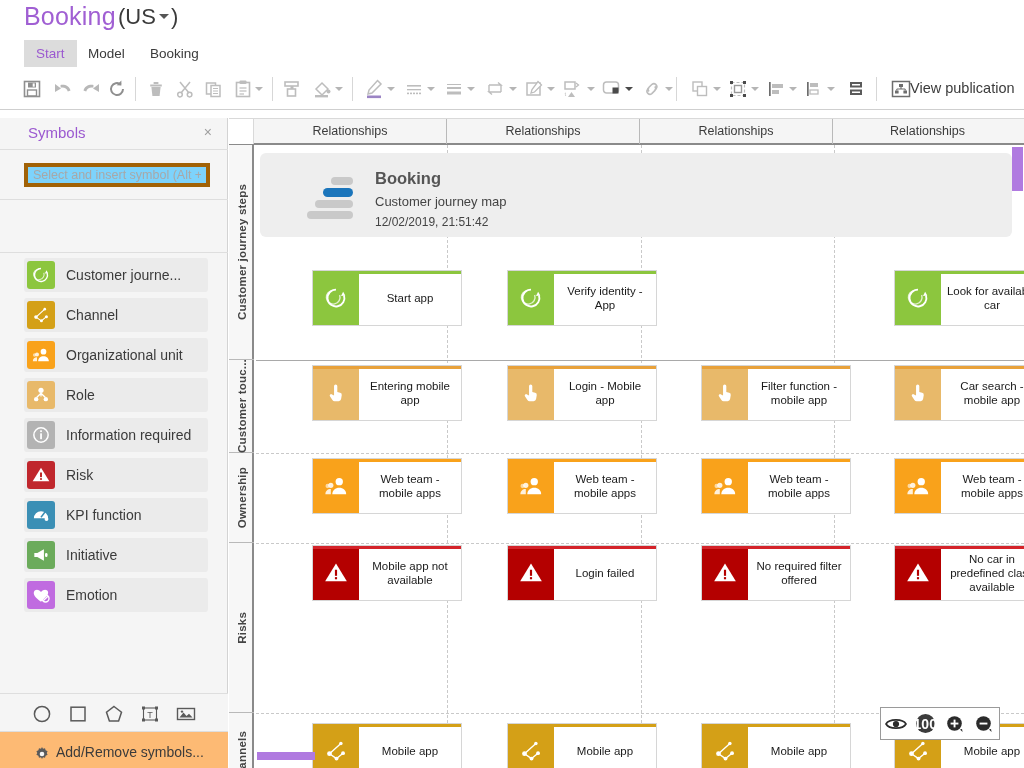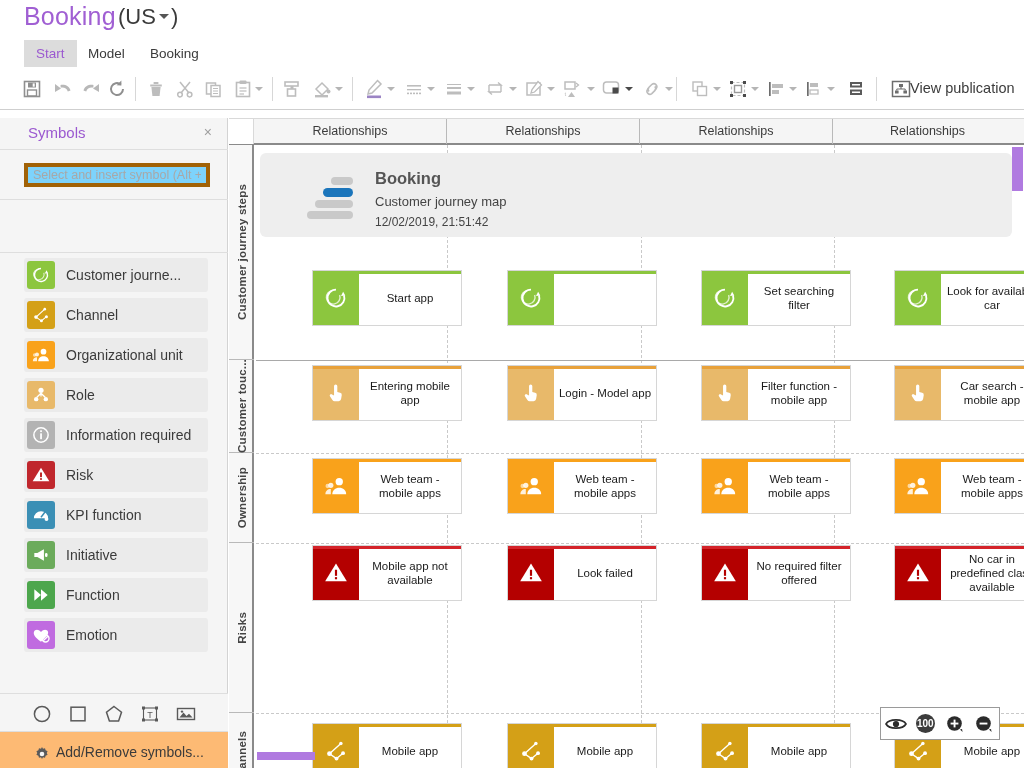--- a/index.html
+++ b/index.html
@@ -259,21 +259,21 @@
     position: absolute; right: 24px; bottom: 28px; width: 120px; height: 33px;
     background: #ffffff; border: 1px solid #9a9a9a;
     display: flex; align-items: center; justify-content: space-around;
   }
   .zb {
     width: 24px; height: 24px; cursor: pointer;
     display: flex; align-items: center; justify-content: center;
   }
   .zb-100 {
     width: 19px; height: 19px; border-radius: 50%; background: #3c3c3c;
-    color: #fff; font-size: 10px; font-weight: bold;
+    color: #fff; font-size: 14px; font-weight: bold;
     display: flex; align-items: center; justify-content: center;
   }
 </style>
 </head>
 <body>
 
 <div id="titlebar">
   <div id="model-title">Booking</div>
   <div id="locale-wrap">
     <span class="paren">(</span><span>US</span><span id="locale-caret"></span><span class="paren">)</span>
@@ -626,29 +626,20 @@
         <div class="sym-label">KPI function</div>
       </div>
       <div class="sym-item">
         <div class="sym-icon" style="background: rgb(107, 171, 91);">
           <svg width="20" height="20" viewBox="0 0 24 24">
             <path d="M4 9.6 h3.6 L15.5 5 v14 L7.6 14.4 H4 z" fill="#fff"></path>
             <rect x="16.8" y="9.6" width="3" height="4.8" rx="1.4" fill="#fff"></rect>
           </svg>
         </div>
         <div class="sym-label">Initiative</div>
-      </div>
-      <div class="sym-item">
-        <div class="sym-icon" style="background: rgb(76, 166, 76);">
-          <svg width="20" height="20" viewBox="0 0 24 24">
-            <path d="M4 5 L12 12 L4 19 Z" fill="#fff"></path>
-            <path d="M12 5 L20 12 L12 19 Z" fill="#fff"></path>
-          </svg>
-        </div>
-        <div class="sym-label">Function</div>
       </div>
       <div class="sym-item">
         <div class="sym-icon" style="background: rgb(192, 107, 224);">
           <svg width="20" height="20" viewBox="0 0 24 24">
             <path d="M12 20 C5 15 2.4 11.2 3.6 8 C4.8 5 9 4.6 12 8.4 C15 4.6 19.2 5 20.4 8 C21.1 10 20 12.4 17 15" fill="#fff"></path>
             <circle cx="17.4" cy="16.2" r="4.2" fill="none" stroke="#fff" stroke-width="1.7"></circle>
             <line x1="14.6" y1="19" x2="20.2" y2="13.4" stroke="#fff" stroke-width="1.7"></line>
           </svg>
         </div>
         <div class="sym-label">Emotion</div>
@@ -768,60 +759,50 @@
       </div>
       <div class="card topbar" style="left: 251px; top: 125px;">
         <div style="position: absolute; left: 0px; top: 0px; width: 150px; height: 3px; background: rgb(140, 198, 62);"></div>
         <div class="ci" style="background: rgb(140, 198, 62);">
           <svg width="26" height="26" viewBox="0 0 24 24">
             <path d="M12 4.2 a7.8 7.8 0 1 0 7.4 5.4" fill="none" stroke="#fff" stroke-width="1.7"></path>
             <path d="M9.4 5 a6.3 6.3 0 1 0 6 4.3" fill="none" stroke="#fff" stroke-width="1.3" opacity=".75"></path>
             <path d="M18.6 6.2 l2 3.6 l-4 0.3 z" fill="#fff"></path>
           </svg>
         </div>
-      </div>
-      <div class="card topbar" style="left: 445px; top: 125px;">
+        <div class="cl">Verify identity - App</div>
+      </div>
+      <div class="card topbar" style="left: 638px; top: 125px;">
         <div style="position: absolute; left: 0px; top: 0px; width: 150px; height: 3px; background: rgb(140, 198, 62);"></div>
         <div class="ci" style="background: rgb(140, 198, 62);">
           <svg width="26" height="26" viewBox="0 0 24 24">
             <path d="M12 4.2 a7.8 7.8 0 1 0 7.4 5.4" fill="none" stroke="#fff" stroke-width="1.7"></path>
             <path d="M9.4 5 a6.3 6.3 0 1 0 6 4.3" fill="none" stroke="#fff" stroke-width="1.3" opacity=".75"></path>
             <path d="M18.6 6.2 l2 3.6 l-4 0.3 z" fill="#fff"></path>
           </svg>
         </div>
-        <div class="cl">Set searching filter</div>
-      </div>
-      <div class="card topbar" style="left: 638px; top: 125px;">
-        <div style="position: absolute; left: 0px; top: 0px; width: 150px; height: 3px; background: rgb(140, 198, 62);"></div>
-        <div class="ci" style="background: rgb(140, 198, 62);">
-          <svg width="26" height="26" viewBox="0 0 24 24">
-            <path d="M12 4.2 a7.8 7.8 0 1 0 7.4 5.4" fill="none" stroke="#fff" stroke-width="1.7"></path>
-            <path d="M9.4 5 a6.3 6.3 0 1 0 6 4.3" fill="none" stroke="#fff" stroke-width="1.3" opacity=".75"></path>
-            <path d="M18.6 6.2 l2 3.6 l-4 0.3 z" fill="#fff"></path>
-          </svg>
-        </div>
         <div class="cl">Look for available car</div>
       </div>
       <div class="card topbar" style="left: 56px; top: 220px;">
         <div style="position: absolute; left: 0px; top: 0px; width: 150px; height: 3px; background: rgb(232, 161, 58);"></div>
         <div class="ci" style="background: rgb(232, 185, 106);">
           <svg width="26" height="26" viewBox="0 0 24 24">
             <path d="M10.2 14.2 V5.6 a1.5 1.5 0 0 1 3 0 v5.4 l2.6 0.7 a2 2 0 0 1 1.5 2.3 l-0.6 3.6 a2.4 2.4 0 0 1 -2.4 2 h-3.6 a2.4 2.4 0 0 1 -2 -1.1 l-2.3 -3.5 a1.3 1.3 0 0 1 1.9 -1.7 z" fill="#fff"></path>
           </svg>
         </div>
         <div class="cl">Entering mobile app</div>
       </div>
       <div class="card topbar" style="left: 251px; top: 220px;">
         <div style="position: absolute; left: 0px; top: 0px; width: 150px; height: 3px; background: rgb(232, 161, 58);"></div>
         <div class="ci" style="background: rgb(232, 185, 106);">
           <svg width="26" height="26" viewBox="0 0 24 24">
             <path d="M10.2 14.2 V5.6 a1.5 1.5 0 0 1 3 0 v5.4 l2.6 0.7 a2 2 0 0 1 1.5 2.3 l-0.6 3.6 a2.4 2.4 0 0 1 -2.4 2 h-3.6 a2.4 2.4 0 0 1 -2 -1.1 l-2.3 -3.5 a1.3 1.3 0 0 1 1.9 -1.7 z" fill="#fff"></path>
           </svg>
         </div>
-        <div class="cl">Login - Model app</div>
+        <div class="cl">Login - Mobile app</div>
       </div>
       <div class="card topbar" style="left: 445px; top: 220px;">
         <div style="position: absolute; left: 0px; top: 0px; width: 150px; height: 3px; background: rgb(232, 161, 58);"></div>
         <div class="ci" style="background: rgb(232, 185, 106);">
           <svg width="26" height="26" viewBox="0 0 24 24">
             <path d="M10.2 14.2 V5.6 a1.5 1.5 0 0 1 3 0 v5.4 l2.6 0.7 a2 2 0 0 1 1.5 2.3 l-0.6 3.6 a2.4 2.4 0 0 1 -2.4 2 h-3.6 a2.4 2.4 0 0 1 -2 -1.1 l-2.3 -3.5 a1.3 1.3 0 0 1 1.9 -1.7 z" fill="#fff"></path>
           </svg>
         </div>
         <div class="cl">Filter function - mobile app</div>
       </div>
@@ -899,21 +880,21 @@
       </div>
       <div class="card topbar" style="left: 251px; top: 400px;">
         <div style="position: absolute; left: 0px; top: 0px; width: 150px; height: 3px; background: rgb(212, 35, 42);"></div>
         <div class="ci" style="background: rgb(180, 0, 0);">
           <svg width="26" height="26" viewBox="0 0 24 24">
             <path d="M12 3.2 L22 19.6 H2 Z" fill="#fff"></path>
             <rect x="11" y="9" width="2" height="5.6" fill="#b40000"></rect>
             <rect x="11" y="15.8" width="2" height="2" fill="#b40000"></rect>
           </svg>
         </div>
-        <div class="cl">Look failed</div>
+        <div class="cl">Login failed</div>
       </div>
       <div class="card topbar" style="left: 445px; top: 400px;">
         <div style="position: absolute; left: 0px; top: 0px; width: 150px; height: 3px; background: rgb(212, 35, 42);"></div>
         <div class="ci" style="background: rgb(180, 0, 0);">
           <svg width="26" height="26" viewBox="0 0 24 24">
             <path d="M12 3.2 L22 19.6 H2 Z" fill="#fff"></path>
             <rect x="11" y="9" width="2" height="5.6" fill="#b40000"></rect>
             <rect x="11" y="15.8" width="2" height="2" fill="#b40000"></rect>
           </svg>
         </div>

